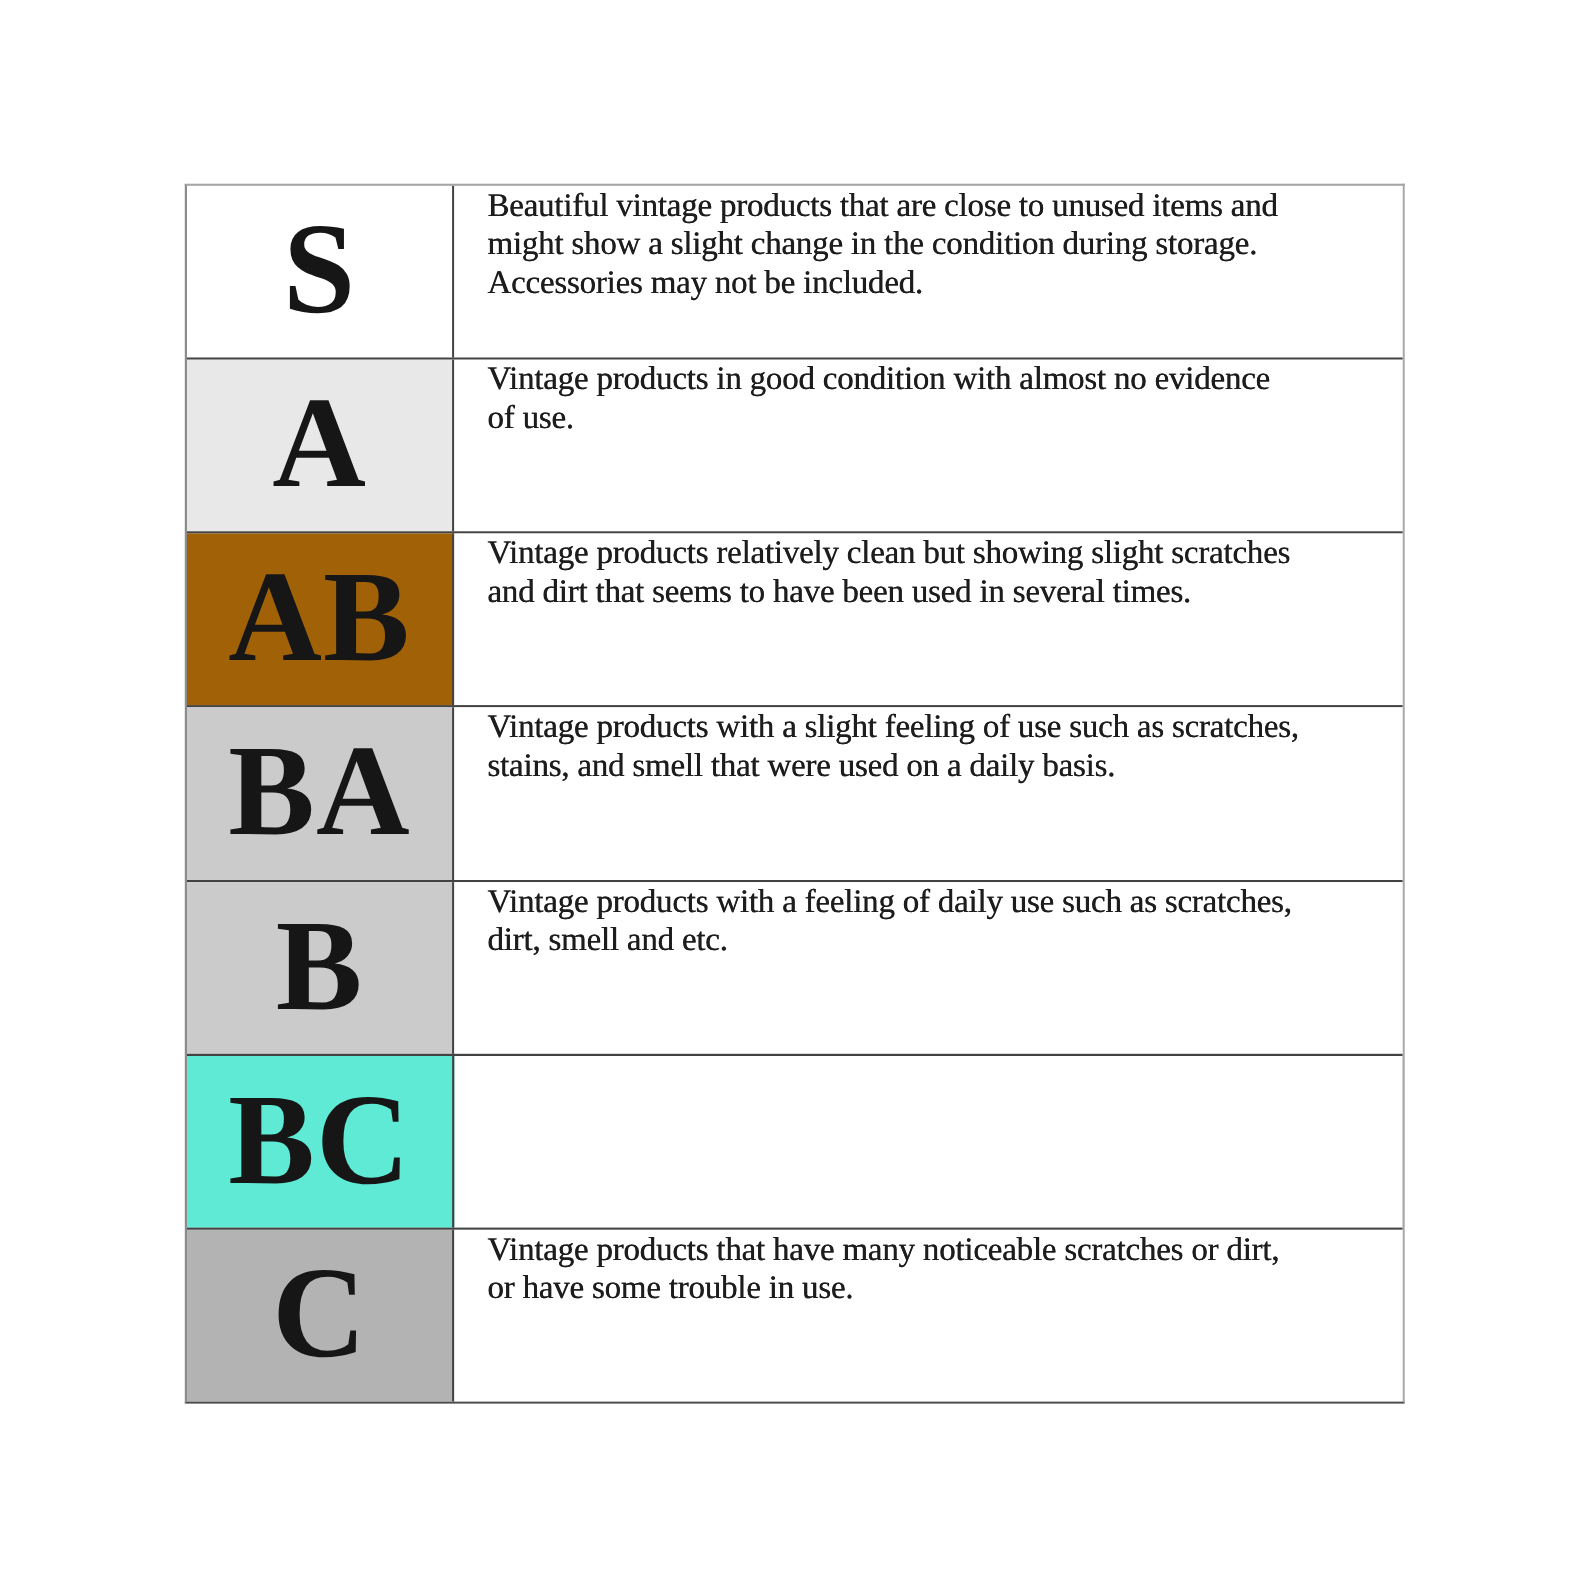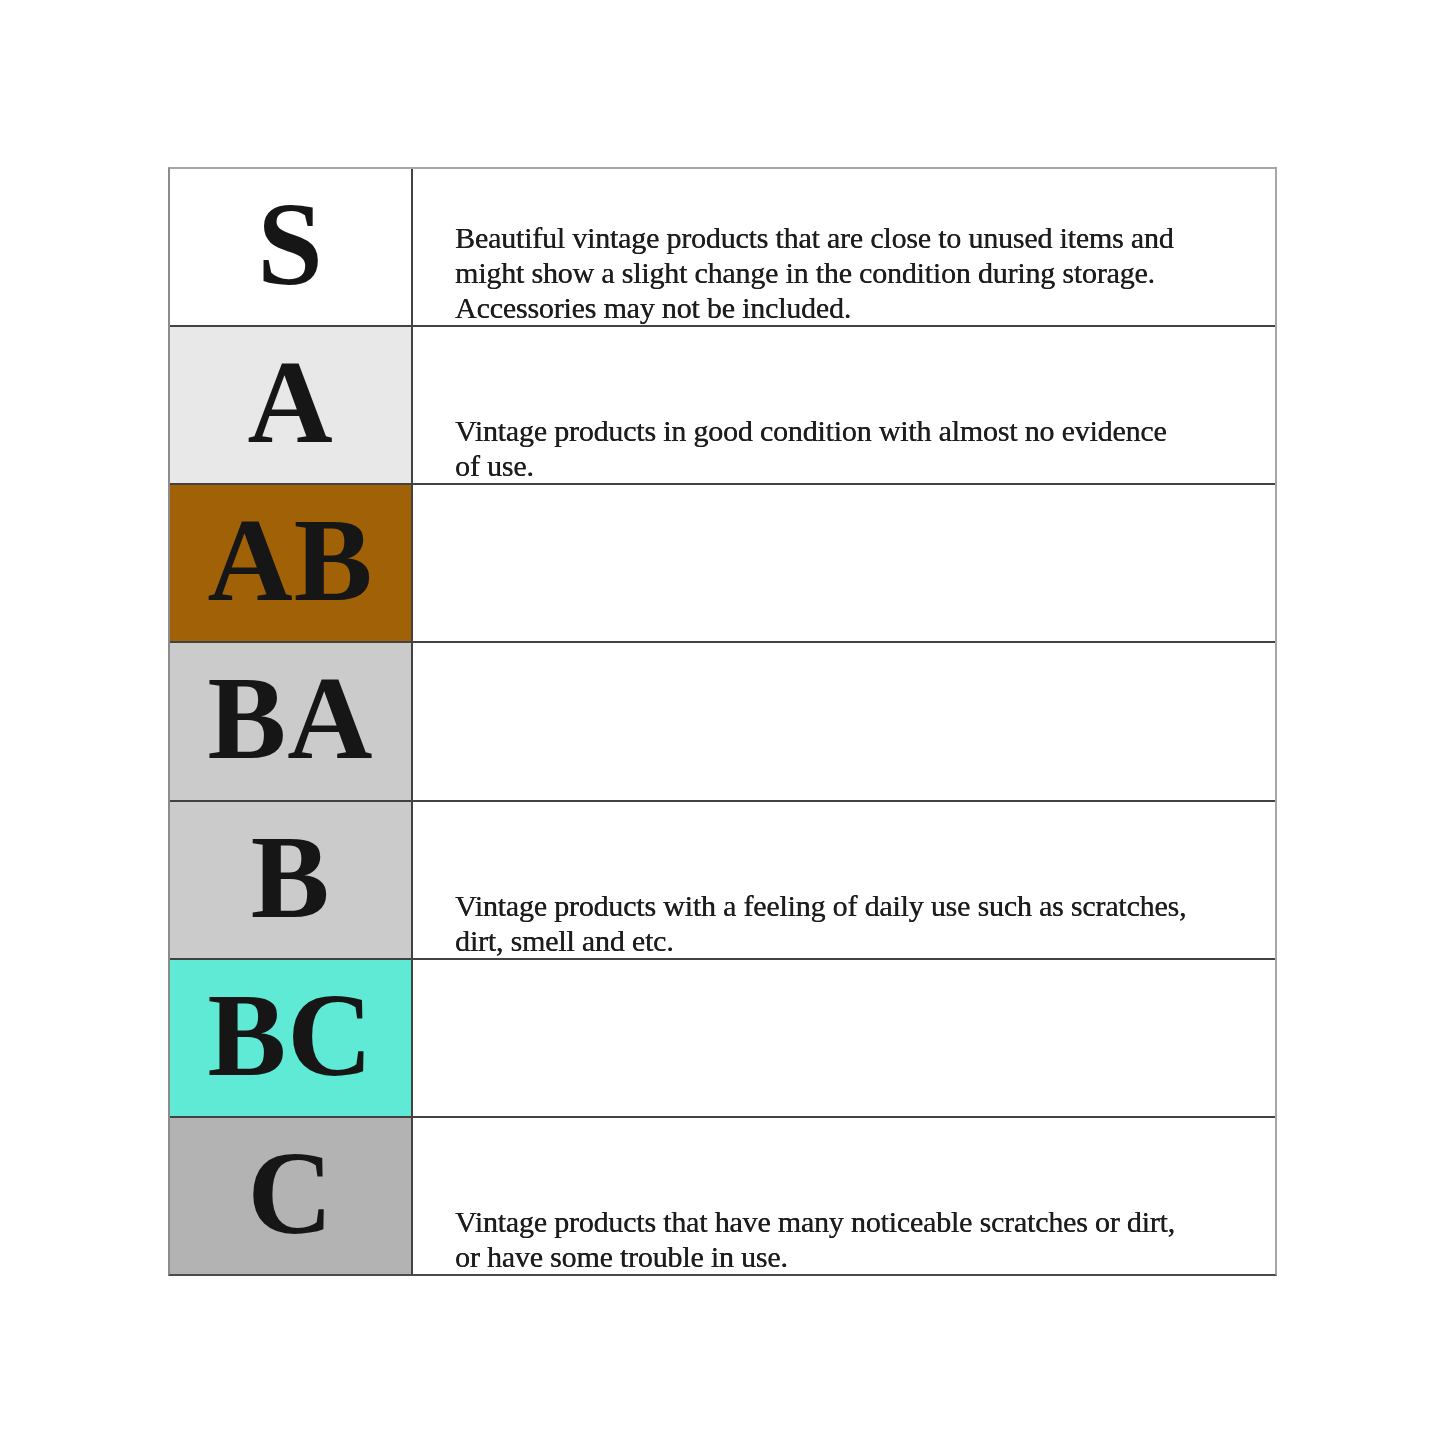--- a/index.html
+++ b/index.html
@@ -50,22 +50,22 @@
     font-size: 118px;
     font-weight: bold;
     color: #161616;
     line-height: 1;
     letter-spacing: 1px;
     transform: translateY(-2px);
   }
   .desc-cell {
     flex: 1 1 auto;
     display: flex;
-    align-items: flex-end;
-    padding-left: 42px;
+    align-items: flex-start;
+    padding-left: 30px;
     padding-right: 20px;
     background: #ffffff;
     box-sizing: border-box;
   }
   .desc {
     font-size: 30px;
     line-height: 35px;
     color: #1d1d1d;
     letter-spacing: -0.2px;
     text-shadow: 0.35px 0 0 currentColor;
@@ -91,25 +91,31 @@
     </div>
     <div class="desc-cell">
       <span class="desc">Vintage products in good condition with almost no evidence<br>of use.</span>
     </div>
   </div>
 
   <div class="row">
     <div class="letter-cell" style="background: #a16207;">
       <span class="letter">AB</span>
     </div>
+    <div class="desc-cell">
+      <span class="desc">Vintage products relatively clean but showing slight scratches<br>and dirt that seems to have been used in several times.</span>
+    </div>
   </div>
 
   <div class="row">
     <div class="letter-cell" style="background: rgb(203, 203, 203);">
       <span class="letter">BA</span>
+    </div>
+    <div class="desc-cell">
+      <span class="desc">Vintage products with a slight feeling of use such as scratches,<br>stains, and smell that were used on a daily basis.</span>
     </div>
   </div>
 
   <div class="row">
     <div class="letter-cell" style="background: rgb(203, 203, 203);">
       <span class="letter">B</span>
     </div>
     <div class="desc-cell">
       <span class="desc">Vintage products with a feeling of daily use such as scratches,<br>dirt, smell and etc.</span>
     </div>

